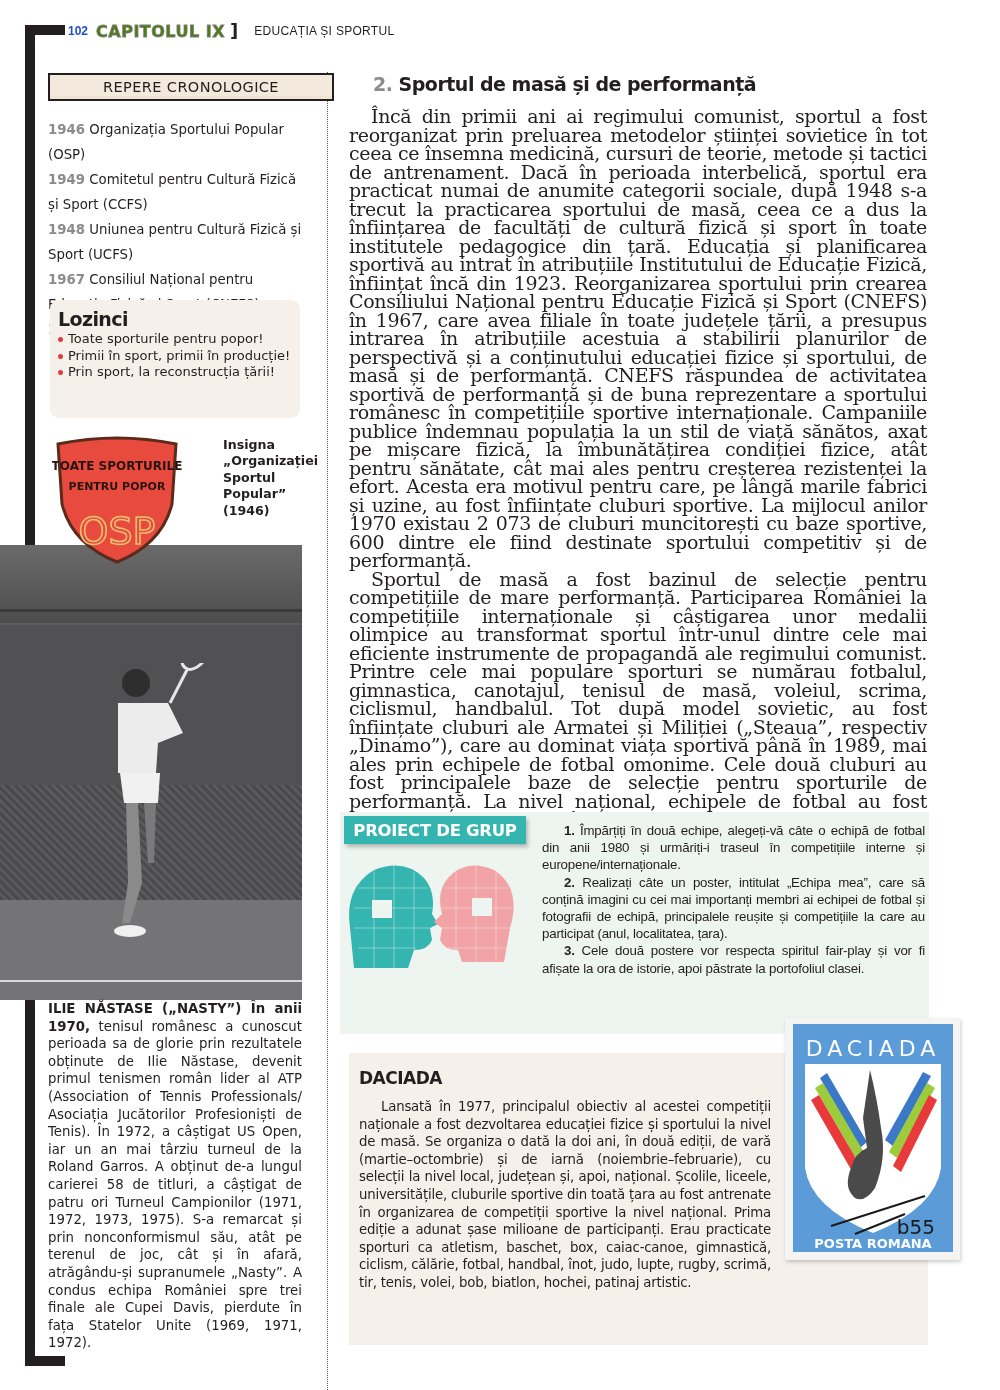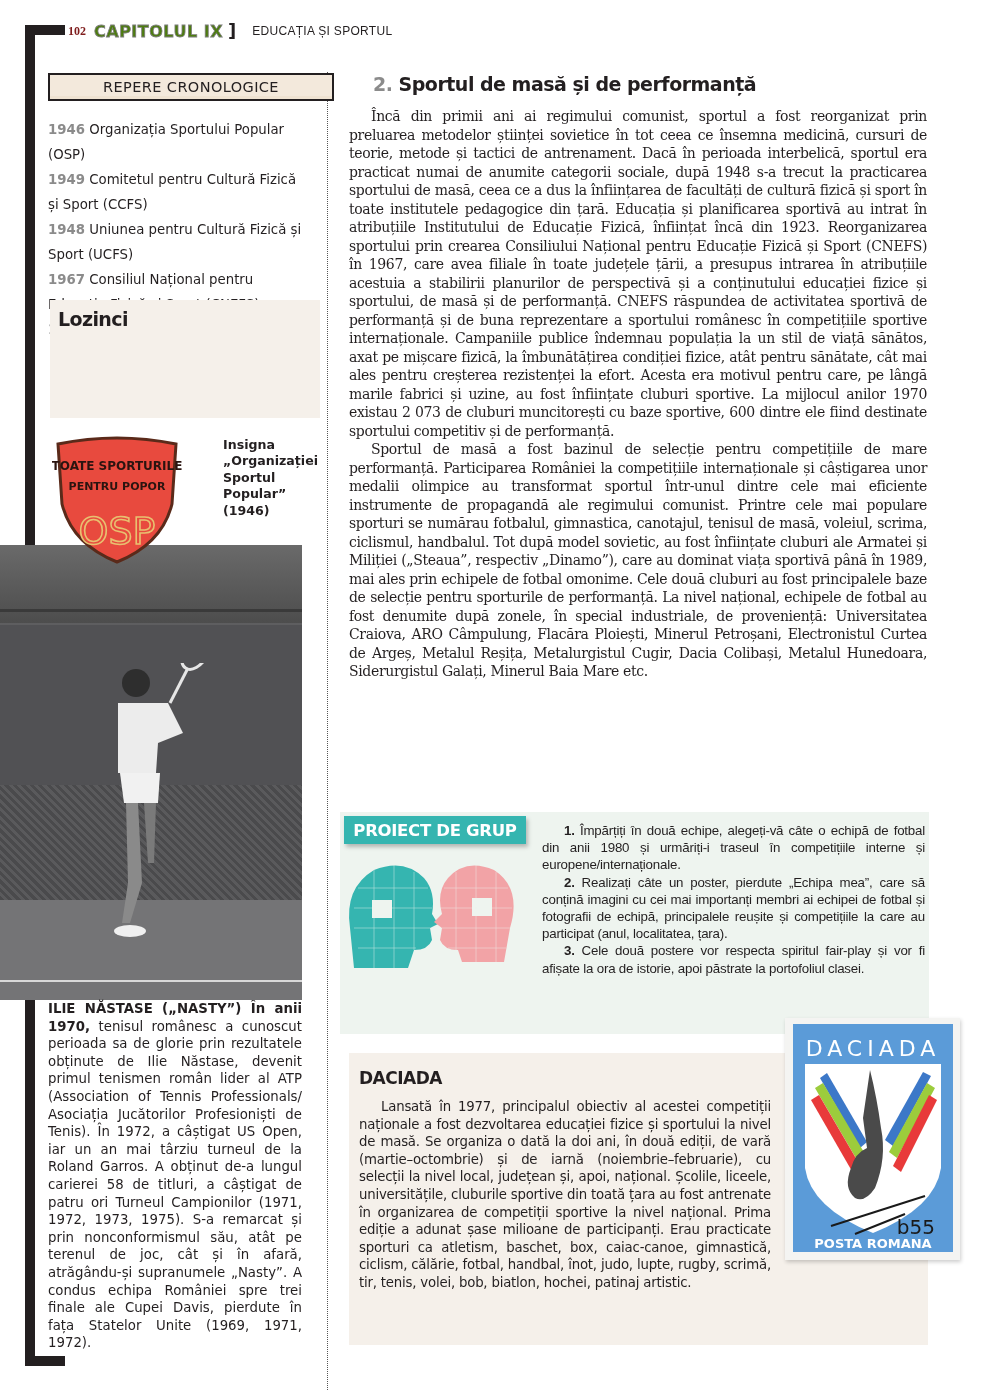--- a/index.html
+++ b/index.html
@@ -6,35 +6,35 @@
   html, body { width: 1000px; height: 1390px; background: #ffffff; overflow: hidden; }
   body { position: relative; font-family: "DejaVu Sans", sans-serif; color: #231f20; }
 
   
   .bracket-v { position: absolute; left: 25px; top: 25px; width: 10px; height: 1341px; background: #231f20; }
   .bracket-top { position: absolute; left: 25px; top: 25px; width: 40px; height: 10px; background: #231f20; }
   .bracket-bot { position: absolute; left: 25px; top: 1356px; width: 40px; height: 10px; background: #231f20; }
 
   
   .header { position: absolute; left: 68px; top: 22px; height: 18px; display: flex; align-items: center; font-size: 12px; white-space: nowrap; }
-  .hdr-page { font-weight: bold; color: #7f1d1d; font-size: 12px; font-family: Liberation Serif, serif; }
+  .hdr-page { font-weight: bold; color: #1d4ed8; font-size: 12px; font-family: Liberation Sans, sans-serif; }
   .hdr-chapter { margin-left: 8px; font-weight: bold; font-size: 16px; color: #4d7c0f; -webkit-text-stroke: 0.8px #7d7d7d; letter-spacing: 0.5px; font-family: "DejaVu Sans", sans-serif; }
   .hdr-bracket { margin-left: 5px; font-weight: bold; font-size: 18px; line-height: 14px; color: #231f20; }
   .hdr-title { margin-left: 16px; font-size: 12px; color: #231f20; letter-spacing: 0.3px; font-family: "Liberation Sans", sans-serif; }
 
   
   .col-divider { position: absolute; left: 327px; top: 72px; height: 1318px; border-left: 1px dotted #555; }
 
   
   .repere { position: absolute; left: 48px; top: 73px; width: 286px; height: 28px; border: 2px solid #231f20; background: #f3e9dc; display: flex; align-items: center; justify-content: center; box-shadow: inset 0 -3px 0 #efe3d2; }
   .repere span { font-size: 14.5px; letter-spacing: 0.4px; color: #231f20; font-family: "DejaVu Sans", sans-serif; font-weight: normal; }
   .chronology { position: absolute; left: 48px; top: 117px; width: 254px; font-size: 13.3px; line-height: 25px; font-family: "DejaVu Sans", sans-serif; }
   .chronology .year { color: #8b8b8b; font-weight: bold; }
 
-  .lozinci { position: absolute; left: 50px; top: 300px; width: 270px; height: 118px; background: #f5f0ea; padding: 8px 6px 0 8px; }
+  .lozinci { position: absolute; left: 50px; top: 300px; width: 250px; height: 118px; background: #f5f0ea; padding: 8px 6px 0 8px; border-radius: 9px; }
   .lozinci h3 { font-size: 19px; font-weight: bold; letter-spacing: -0.6px; line-height: 22px; font-family: "DejaVu Sans", sans-serif; }
   .lozinci ul { list-style: none; margin-top: 1px; }
   .lozinci li { position: relative; padding-left: 10px; font-size: 13px; line-height: 16.6px; }
   .lozinci li::before { content: ""; position: absolute; left: 0; top: 6px; width: 5px; height: 5px; border-radius: 50%; background: #e03a3a; }
 
   .badge { position: absolute; left: 52px; top: 434px; width: 130px; height: 130px; z-index: 3; }
   .badge-caption { position: absolute; left: 201px; top: 437px; width: 110px; font-size: 12.6px; font-weight: bold; line-height: 16.4px; margin-left: 22px; }
 
   .photo { position: absolute; left: 0; top: 545px; width: 302px; height: 455px; background: #5e5e60; overflow: hidden; }
   .photo .crowd { position: absolute; left: 0; top: 0; width: 302px; height: 78px; background: linear-gradient(180deg,#6a6a6a,#4d4d4d); }
@@ -44,21 +44,21 @@
   .photo .court { position: absolute; left: 0; top: 355px; width: 302px; height: 100px; background: #747476; }
   .photo .courtline { position: absolute; left: 0; top: 435px; width: 302px; height: 2px; background: #d8d8d8; }
   .photo .figure { position: absolute; left: 108px; top: 118px; width: 110px; height: 290px; }
 
   .nastase { position: absolute; left: 48px; top: 1000px; width: 254px; font-size: 13.3px; line-height: 17.6px; text-align: justify; }
   .nastase b { font-weight: bold; }
 
   
   .section-title { position: absolute; left: 349px; top: 73px; font-size: 19px; font-weight: bold; letter-spacing: -0.5px; font-family: "DejaVu Sans", sans-serif; white-space: nowrap; margin-left: 24px; }
   .section-title .num { color: #8b8b8b; }
-  .main-text { position: absolute; left: 349px; top: 107px; width: 578px; font-family: "DejaVu Serif", serif; font-size: 14px; line-height: 18.5px; text-align: justify; letter-spacing: -0.35px; }
+  .main-text { position: absolute; left: 349px; top: 107px; width: 578px; font-family: "DejaVu Serif", serif; font-size: 19px; line-height: 18.5px; text-align: justify; letter-spacing: -0.35px; }
   .main-text p { text-indent: 22px; }
 
   .proiect { position: absolute; left: 340px; top: 812px; width: 589px; height: 222px; background: #eef4ef; }
   .proiect-label { position: absolute; left: 344px; top: 816px; width: 182px; height: 28px; background: #35b5b0; box-shadow: 2px 3px 4px rgba(0,0,0,0.25); display: flex; align-items: center; justify-content: center; z-index: 2; }
   .proiect-label span { color: #fff; font-weight: bold; font-size: 16.5px; letter-spacing: -0.3px; font-family: "DejaVu Sans", sans-serif; }
   .heads { position: absolute; left: 344px; top: 858px; width: 182px; height: 118px; z-index: 2; }
   .proiect-text { position: absolute; left: 357px; top: 822px; width: 568px; font-size: 13.3px; line-height: 17.2px; text-align: justify; z-index: 2; font-family: Liberation Sans, sans-serif; letter-spacing: -0.2px; }
   .proiect-text .float-space { float: left; width: 185px; height: 160px; }
   .proiect-text p { text-indent: 22px; }
   .proiect-text b { font-weight: bold; }
@@ -93,20 +93,25 @@
 <div class="chronology">
   <div><span class="year">1946</span><span> Organizația Sportului Popular (OSP)</span></div>
   <div><span class="year">1949</span><span> Comitetul pentru Cultură Fizică și Sport (CCFS)</span></div>
   <div><span class="year">1948</span><span> Uniunea pentru Cultură Fizică și Sport (UCFS)</span></div>
   <div><span class="year">1967</span><span> Consiliul Național pentru Educație Fizică și Sport (CNEFS)</span></div>
   <div><span class="year">1977</span><span> lansarea Daciadei</span></div>
 </div>
 
 <div class="lozinci">
   <h3>Lozinci</h3>
+  <ul>
+    <li>Toate sporturile pentru popor!</li>
+    <li>Primii în sport, primii în producție!</li>
+    <li>Prin sport, la reconstrucția țării!</li>
+  </ul>
 </div>
 
 <svg class="badge" viewBox="0 0 130 130">
   <path d="M6 10 Q65 -2 124 10 L120 70 Q110 110 65 128 Q20 110 10 70 Z" fill="#e84a3e" stroke="#5a2a1a" stroke-width="3"></path>
   <text x="65" y="36" text-anchor="middle" font-size="12" font-family="DejaVu Sans, sans-serif" font-weight="bold" fill="#2a1410">TOATE SPORTURILE</text>
   <text x="65" y="56" text-anchor="middle" font-size="11" font-family="DejaVu Sans, sans-serif" font-weight="bold" fill="#2a1410">PENTRU POPOR</text>
   <text x="65" y="110" text-anchor="middle" font-size="38" font-family="DejaVu Sans, sans-serif" fill="none" stroke="#e8c070" stroke-width="1.6">OSP</text>
 </svg>
 <div class="badge-caption">Insigna „Organizației Sportul Popular” (1946)</div>
 
@@ -151,21 +156,21 @@
   <path d="M160 104 L166 70 Q178 30 150 12 Q122 0 104 20 Q92 34 98 56 L90 64 L98 70 L96 82 Q100 92 114 92 L118 104 Z" fill="#f2a3a6"></path>
   <rect x="128" y="40" width="20" height="18" fill="#eef4ef"></rect>
   <g stroke="#eef4ef" stroke-width="0.6" fill="none" opacity="0.7">
     <path d="M14 30 H84 M10 50 H88 M10 70 H86 M14 90 H72 M30 12 V110 M50 6 V110 M70 14 V92"></path>
     <path d="M100 30 H164 M96 50 H168 M98 70 H166 M104 90 H162 M112 14 V104 M132 6 V104 M152 14 V104"></path>
   </g>
 </svg>
 <div class="proiect-text">
   <div class="float-space"></div>
   <p><b>1.</b><span> Împărțiți în două echipe, alegeți-vă câte o echipă de fotbal din anii 1980 și urmăriți-i traseul în competițiile interne și europene/internaționale.</span></p>
-  <p><b>2.</b><span> Realizați câte un poster, pierdute „Echipa mea”, care să conțină imagini cu cei mai importanți membri ai echipei de fotbal și fotografii de echipă, principalele reușite și competițiile la care au participat (anul, localitatea, țara).</span></p>
+  <p><b>2.</b><span> Realizați câte un poster, intitulat „Echipa mea”, care să conțină imagini cu cei mai importanți membri ai echipei de fotbal și fotografii de echipă, principalele reușite și competițiile la care au participat (anul, localitatea, țara).</span></p>
   <p><b>3.</b><span> Cele două postere vor respecta spiritul fair-play și vor fi afișate la ora de istorie, apoi păstrate la portofoliul clasei.</span></p>
 </div>
 
 <div class="daciada"></div>
 <div class="daciada-title">DACIADA</div>
 <div class="daciada-text">
   <div class="float-space"></div>
   <p>Lansată în 1977, principalul obiectiv al acestei competiții naționale a fost dezvoltarea educației fizice și sportului la nivel de masă. Se organiza o dată la doi ani, în două ediții, de vară (martie–octombrie) și de iarnă (noiembrie–februarie), cu selecții la nivel local, județean și, apoi, național. Școlile, liceele, universitățile, cluburile sportive din toată țara au fost antrenate în organizarea de competiții sportive la nivel național. Prima ediție a adunat șase milioane de participanți. Erau practicate sporturi ca atletism, baschet, box, caiac-canoe, gimnastică, ciclism, călărie, fotbal, handbal, înot, judo, lupte, rugby, scrimă, tir, tenis, volei, bob, biatlon, hochei, patinaj artistic.</p>
 </div>
 

